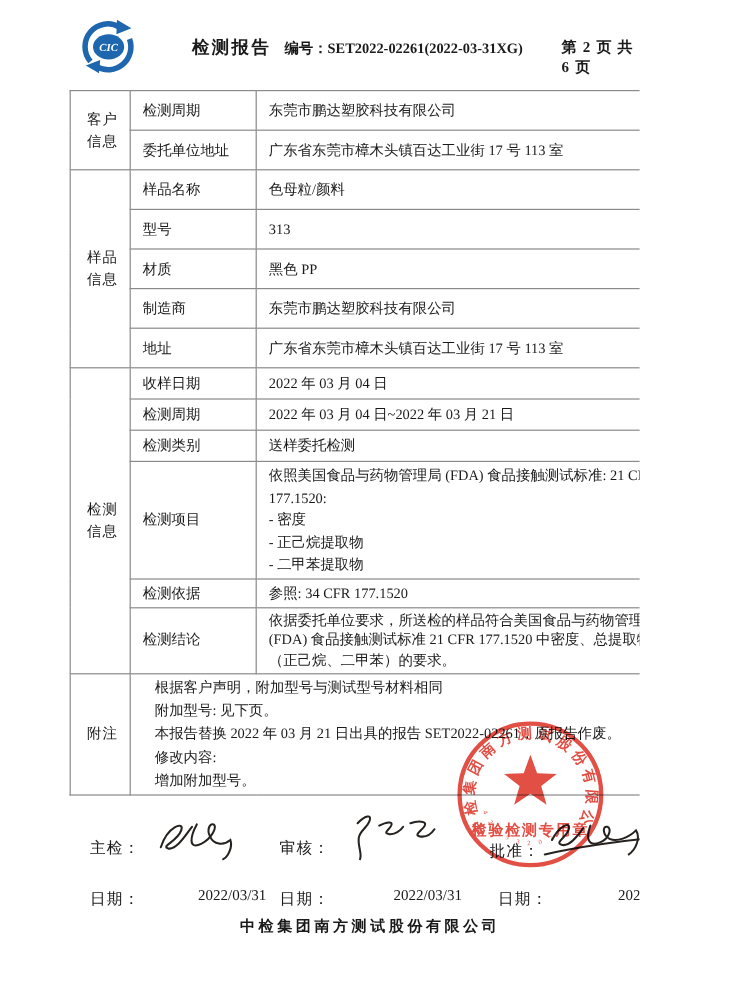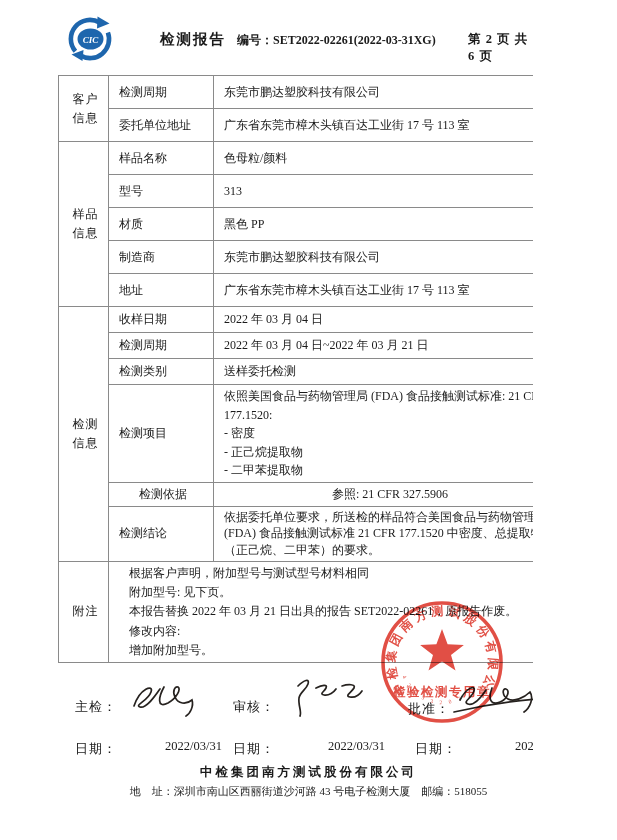--- a/index.html
+++ b/index.html
@@ -22,21 +22,21 @@
     padding:2px 6px 2px 10px;line-height:1.55;
   }
   td.sec{
     width:48px;text-align:center;padding:0;letter-spacing:1px;
     white-space:pre-line;line-height:2.0;
   }
   td.lab{width:103px;}
   td.val{padding-left:12px;padding-right:8px;}
   .pre{white-space:pre-line;}
   tr.h33{height:33px;} tr.h26{height:26px;} tr.h94{height:94px;}
-  tr.h22{height:22px;text-align:center;} tr.h50{height:50px;} tr.h95{height:95px;}
+  tr.h22{height:22px;} tr.h50{height:50px;} tr.h95{height:95px;}
   
   .abs{position:absolute;}
   .sig-label{font-size:13px;letter-spacing:1px;}
   .sig-date{font-size:12.5px;margin-left:34px;}
   .sigsvg path{fill:none;stroke:#26221f;stroke-width:1.7;stroke-linecap:round;}
   
   .stamp{position:absolute;left:376px;top:596px;opacity:.86;mix-blend-mode:multiply;pointer-events:none;}
   
   .footer-company{position:absolute;left:0;top:764px;width:617px;text-align:center;
     font-size:12.5px;font-weight:bold;letter-spacing:3px;}
@@ -120,21 +120,21 @@
     <tr class="h94">
       <td class="lab">检测项目</td>
       <td class="val pre">依照美国食品与药物管理局 (FDA) 食品接触测试标准: 21 CFR
 177.1520:
 - 密度
 - 正己烷提取物
 - 二甲苯提取物</td>
     </tr>
     <tr class="h22">
       <td class="lab">检测依据</td>
-      <td class="val">参照: 21 CFR 327.5906</td>
+      <td class="val">参照: 34 CFR 177.1520</td>
     </tr>
     <tr class="h50">
       <td class="lab">检测结论</td>
       <td class="val" style="line-height:1.4;">依据委托单位要求，所送检的样品符合美国食品与药物管理局 (FDA) 食品接触测试标准 21 CFR 177.1520 中密度、总提取物（正己烷、二甲苯）的要求。</td>
     </tr>
 
     <tr class="h95">
       <td class="sec" style="line-height:1.3;">附注</td>
       <td class="val pre" colspan="2" style="padding-left:20px;line-height:1.6;">根据客户声明，附加型号与测试型号材料相同
 附加型号: 见下页。
@@ -180,15 +180,14 @@
       <textPath href="#arcTop">中检集团南方测试股份有限公司</textPath>
     </text>
     <path d="M66,33 L71.6,48.3 L87.9,48.9 L75,58.9 L79.5,74.6 L66,65.5 L52.5,74.6 L57,58.9 L44.1,48.9 L60.4,48.3 Z" fill="#dc3226"></path>
     <text x="66" y="100" text-anchor="middle" font-size="12.5" font-weight="bold" fill="#dc3226" letter-spacing="1.5" font-family="Liberation Serif, serif">检验检测专用章</text>
     <text font-size="5.5" fill="#dc3226" letter-spacing="7" font-family="Liberation Serif, serif">
       <textPath href="#arcBot">42253207</textPath>
     </text>
   </svg>
 
   <div class="footer-company">中检集团南方测试股份有限公司</div>
-  <div class="footer-line1">地　址：深圳市南山区西丽街道沙河路 43 号电子检测大厦　邮编：518055</div>
 
 </div>
 
 </body></html>

